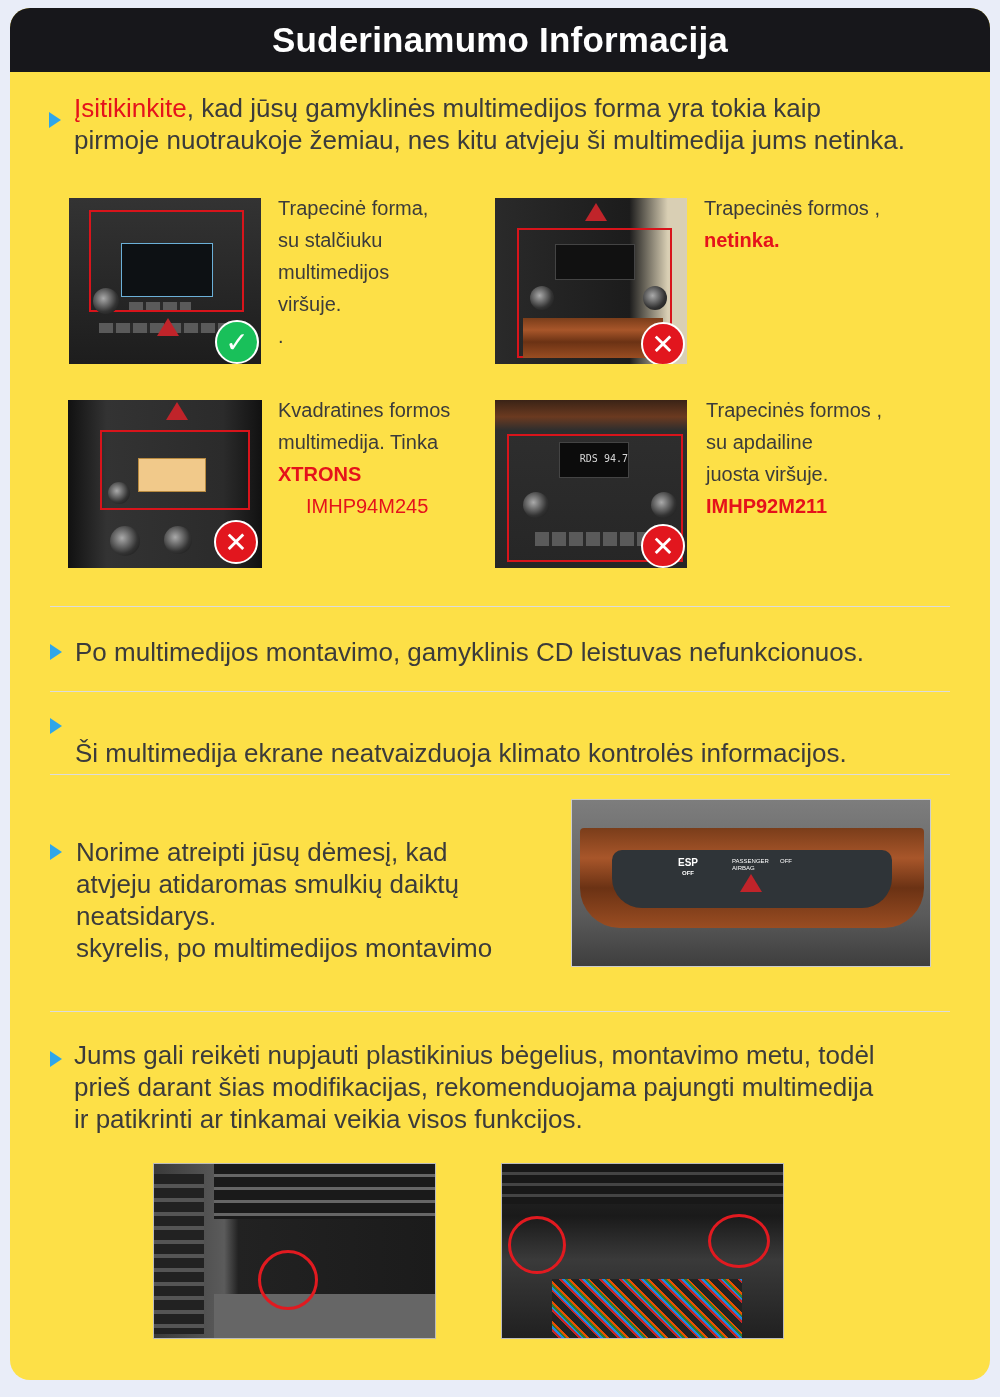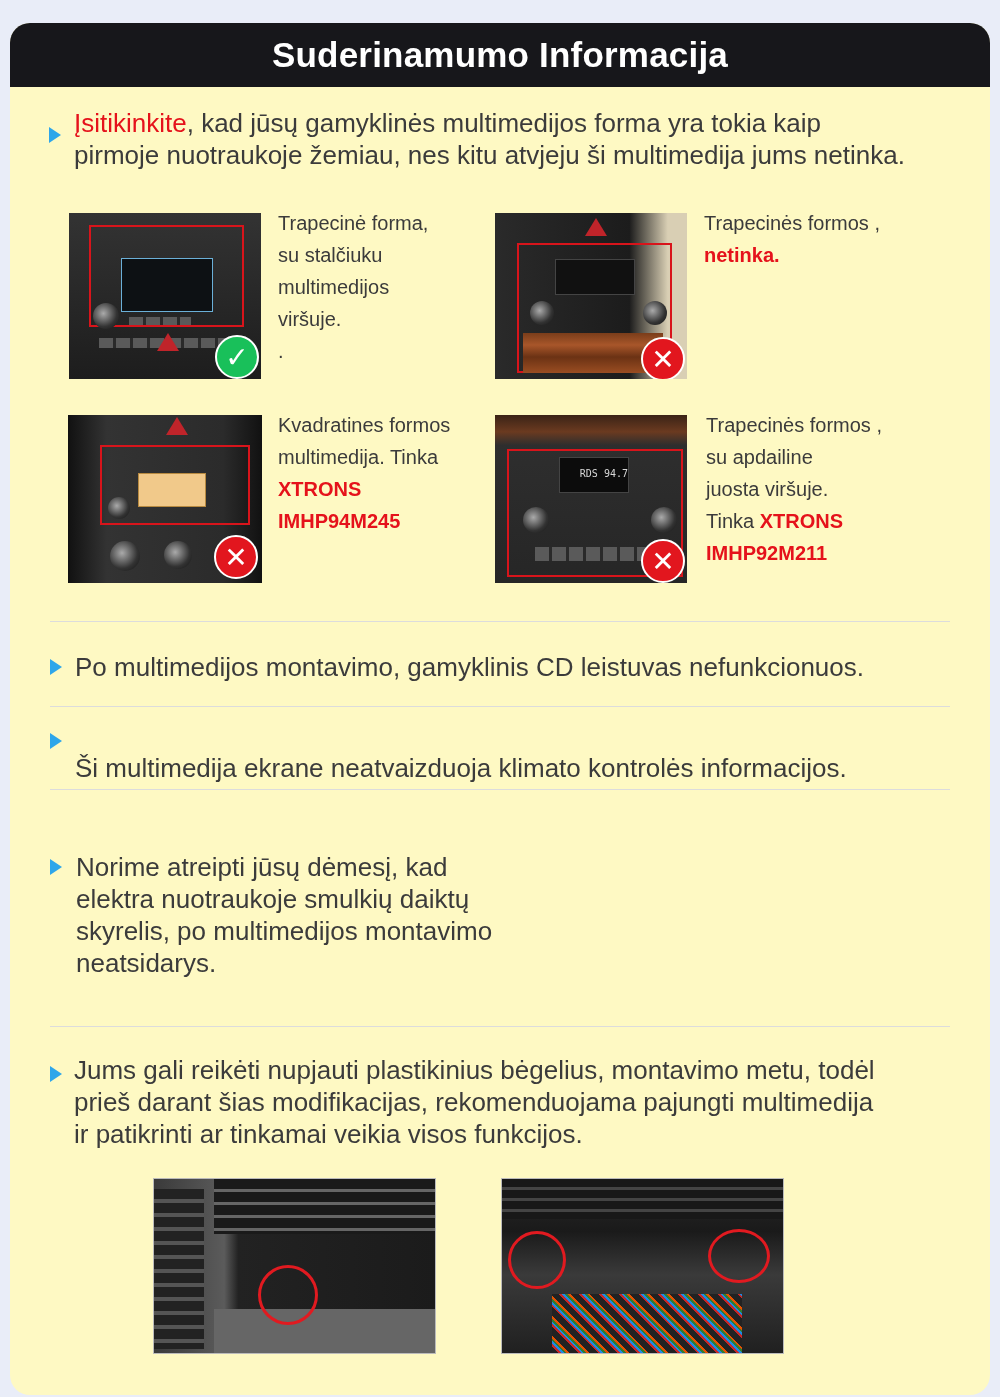--- a/index.html
+++ b/index.html
@@ -1,21 +1,21 @@
 <!DOCTYPE html>
 <html><head>
 <meta charset="utf-8">
 <style>
   * { box-sizing: border-box; margin: 0; padding: 0; }
   html, body { width: 1000px; height: 1397px; background: #e9edf8; overflow: hidden; }
   body { font-family: "Liberation Sans", "DejaVu Sans", sans-serif; color: #3a3a3a; position: relative; }
 
   .card {
-    position: absolute; left: 10px; top: 23px; width: 980px; height: 1372px;
-    background: #fef9c3; border-radius: 20px; overflow: hidden; padding-left: 45px;
+    position: absolute; left: 10px; top: 8px; width: 980px; height: 1372px;
+    background: #fde047; border-radius: 20px; overflow: hidden; padding-left: 45px;
   }
   .header {
     position: absolute; left: 0; top: 0; width: 980px; height: 64px;
     background: #17171b; color: #ffffff;
     display: flex; align-items: center; justify-content: center;
     font-size: 35px; font-weight: bold; letter-spacing: 0.2px;
   }
 
   .bullet {
     position: absolute; width: 0; height: 0;
@@ -103,59 +103,70 @@
     <div class="screen" style="left:70px; top:58px; width:68px; height:34px; background:#f1c98a; border-color:#b88a40;"></div>
     <div class="knob" style="left:40px; top:82px; width:22px; height:22px;"></div>
     <div class="knob" style="left:42px; top:126px; width:30px; height:30px;"></div>
     <div class="knob" style="left:96px; top:126px; width:28px; height:28px;"></div>
     <div class="badge no" style="left:146px; top:120px;">✕</div>
   </div>
   <div class="caption" style="left:268px; top:386px;">
     <div>Kvadratines formos</div>
     <div>multimedija. Tinka</div>
     <div class="red" style="font-weight:bold;">XTRONS</div>
-    <div class="red" style="font-weight:bold;">IMHP94M245</div>
+    <div class="red" style="font-weight:normal;margin-left:28px;">IMHP94M245</div>
   </div>
 
   <div class="photo" style="left:485px; top:392px; width:192px; height:168px; background:linear-gradient(#3a2316 0%, #6b3a20 10%, #2e2e2e 18%, #262626 100%);">
     <div class="frame" style="left:12px; top:34px; width:176px; height:128px;"></div>
     <div class="screen" style="left:64px; top:42px; width:70px; height:36px; background:#0c0c0c;">
       <div style="color:#d8d8d8; font-family:'DejaVu Sans Mono', monospace; font-size:10px; padding:10px 0 0 10px;">RDS 94.7</div>
     </div>
     <div class="knob" style="left:28px; top:92px; width:26px; height:26px;"></div>
     <div class="knob" style="left:156px; top:92px; width:26px; height:26px;"></div>
     <div class="btnrow" style="left:40px; top:132px; width:120px; height:14px;"></div>
     <div class="badge no" style="left:146px; top:124px;">✕</div>
   </div>
   <div class="caption" style="left:696px; top:386px;">
     <div>Trapecinės formos ,</div>
     <div>su apdailine</div>
     <div>juosta viršuje.</div>
-    <div><span>Tinka </span><span class="red" style="font-weight:bold;">XTRONS</span></div>
     <div class="red" style="font-weight:bold;">IMHP92M211</div>
   </div>
 
   <div class="divider" style="top:598px;"></div>
 
   <div class="bullet" style="left:40px; top:636px;"></div>
   <div class="para" style="left:65px; top:628px; width:880px;">Po multimedijos montavimo, gamyklinis CD leistuvas nefunkcionuos.</div>
 
   <div class="divider" style="top:683px;"></div>
 
   <div class="bullet" style="left:40px; top:710px;"></div>
   <div class="para" style="left:65px; top:701px; width:880px;margin-top:28px;">Ši multimedija ekrane neatvaizduoja klimato kontrolės informacijos.</div>
 
   <div class="divider" style="top:766px;"></div>
 
   <div class="bullet" style="left:40px; top:836px;"></div>
   <div class="para" style="left:66px; top:828px; width:480px;">
     <div>Norime atreipti jūsų dėmesį, kad</div>
-    <div>elektra nuotraukoje smulkių daiktų</div>
+    <div>atvjeju atidaromas smulkių daiktų</div>
+    <div>neatsidarys.</div>
     <div>skyrelis, po multimedijos montavimo</div>
-    <div>neatsidarys.</div>
+  </div>
+  <div class="photo" style="left:561px; top:791px; width:360px; height:168px; background:linear-gradient(#7d7d7d, #5a5a5a 70%, #3e3e3e); border:1px solid #ccc;">
+    <div class="wood" style="position:absolute; left:8px; top:28px; width:344px; height:100px; border-radius:4px 4px 40px 40px;"></div>
+    <div style="position:absolute; left:40px; top:50px; width:280px; height:58px; background:#2f3438; border-radius:10px 10px 30px 30px;">
+      <div style="position:absolute; left:66px; top:8px; color:#fff; font-size:10px; font-weight:bold; line-height:10px; text-align:center;">
+        <div>ESP</div>
+        <div style="font-size:6px;">OFF</div>
+      </div>
+      <div style="position:absolute; left:120px; top:8px; width:40px; color:#fff; font-size:6px; line-height:7px;">PASSENGER AIRBAG</div>
+      <div style="position:absolute; left:168px; top:8px; color:#fff; font-size:6px;">OFF</div>
+      <div class="hazard" style="left:128px; top:24px;"></div>
+    </div>
   </div>
 
   <div class="divider" style="top:1003px;"></div>
 
   <div class="bullet" style="left:40px; top:1043px;"></div>
   <div class="para" style="left:64px; top:1031px; width:900px;">
     <div>Jums gali reikėti nupjauti plastikinius bėgelius, montavimo metu, todėl</div>
     <div>prieš darant šias modifikacijas, rekomenduojama pajungti multimedija</div>
     <div>ir patikrinti ar tinkamai veikia visos funkcijos.</div>
   </div>

